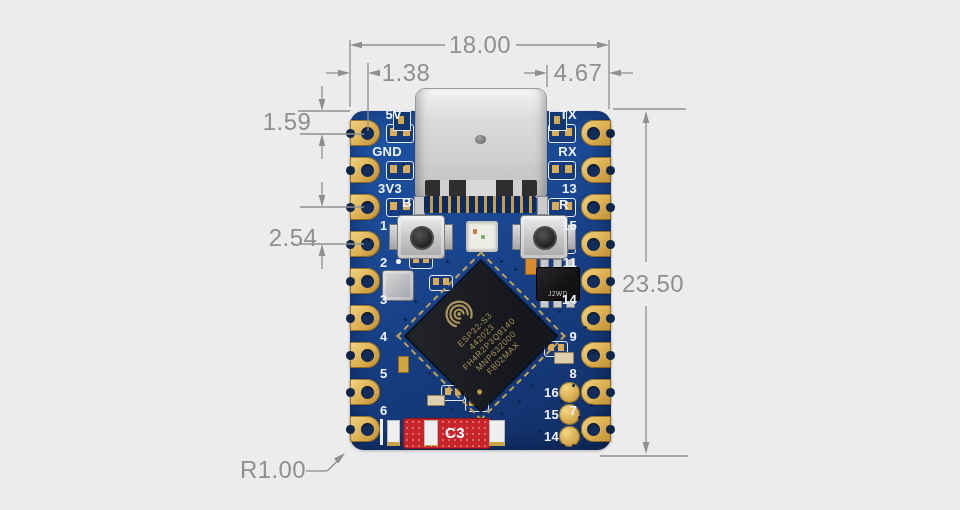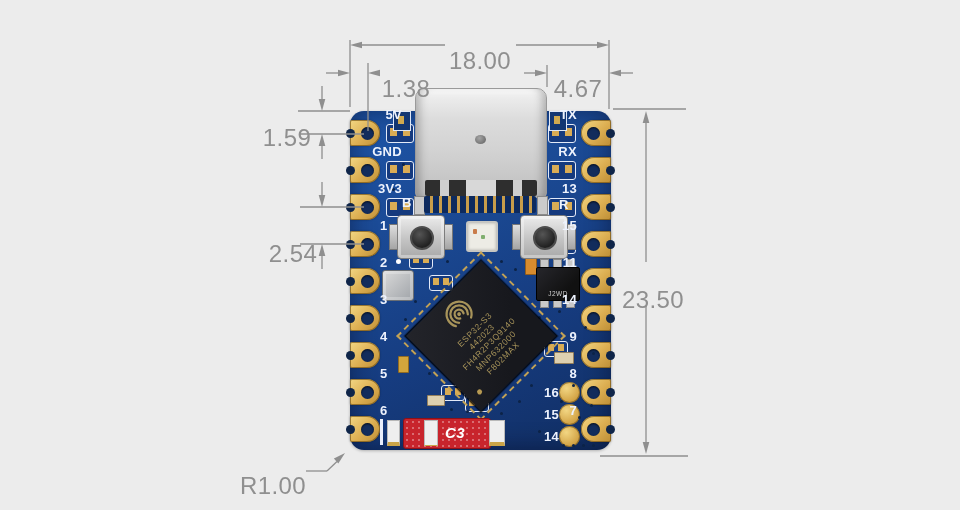--- a/index.html
+++ b/index.html
@@ -1,20 +1,20 @@
 <!DOCTYPE html>
 <html><head>
 <meta charset="utf-8">
 <style>
   html,body{margin:0;padding:0;}
   .stage{position:relative;width:960px;height:510px;background:#ececec;overflow:hidden;
          font-family:"Liberation Sans",sans-serif;}
   
   .dim{position:absolute;transform:translate(-50%,-50%);color:#8f8f8f;font-size:24px;
-       letter-spacing:.4px;white-space:nowrap;margin-top:16px;}
+       letter-spacing:.4px;white-space:nowrap;}
   svg.dimlayer{position:absolute;left:0;top:0;pointer-events:none;}
   svg.dimlayer line{stroke:#8f8f8f;stroke-width:1.3;}
   svg.dimlayer path{fill:#8f8f8f;stroke:none;}
   
   .board{position:absolute;left:350px;top:111px;width:261px;height:339px;border-radius:14px;
          background:linear-gradient(155deg,#1e55a8 0%,#1a4790 38%,#163c80 62%,#112e63 100%);
          box-shadow:inset 0 0 26px rgba(0,0,20,.45), 0 1px 3px rgba(0,0,0,.25);}
   
   .pin-pad{position:absolute;width:30px;height:26px;
          background:linear-gradient(135deg,#f2d683,#dcae51 55%,#bd8e36);
@@ -91,21 +91,21 @@
        background:linear-gradient(135deg,#26262b,#111 70%);border:1px solid #000;}
   .reg-leg{position:absolute;width:7px;height:7px;background:#c9c9c9;border:1px solid #888;}
   .reg-txt{position:absolute;left:0;right:0;bottom:3px;text-align:center;color:#cfcfcf;
        font-size:6.5px;letter-spacing:.5px;}
   
   .sticker{position:absolute;left:403px;top:418px;width:86px;height:29px;border-radius:3px;
        background:#c8242c;border:1px solid #8e1118;
        background-image:radial-gradient(circle,rgba(255,255,255,.33) 1px,transparent 1.4px);
        background-size:6px 6px;}
   .c3lbl{position:absolute;left:441px;top:424px;width:28px;text-align:center;color:#fff;
-       font-size:15px;font-weight:bold;font-style:italic;letter-spacing:.5px;}
+       font-size:15px;font-weight:bold;letter-spacing:.5px;}
   .wcomp{position:absolute;top:420px;height:26px;background:#efefef;border:1px solid #b9b9b9;
        border-bottom:4px solid #caa448;box-sizing:border-box;}
   .tick{position:absolute;left:380px;top:419px;width:3px;height:26px;background:#e9eefb;}
   .anchor{position:absolute;top:111px;width:16px;height:18px;border:1.5px solid #dfe8f7;
        background:#123672;}
   .anchor::after{content:"";position:absolute;left:4px;top:4px;width:6px;height:8px;background:#cfa94f;}
   .pass{position:absolute;border:1px solid rgba(80,50,10,.5);border-radius:1px;}
   .vias{position:absolute;left:0;top:0;width:3px;height:3px;border-radius:50%;background:transparent;
        box-shadow:388px 152px #0c2347,402px 163px #0c2347,392px 188px #0c2347,404px 225px #0c2347,
        396px 242px #0c2347,446px 260px #0c2347,500px 260px #0c2347,514px 268px #0c2347,

